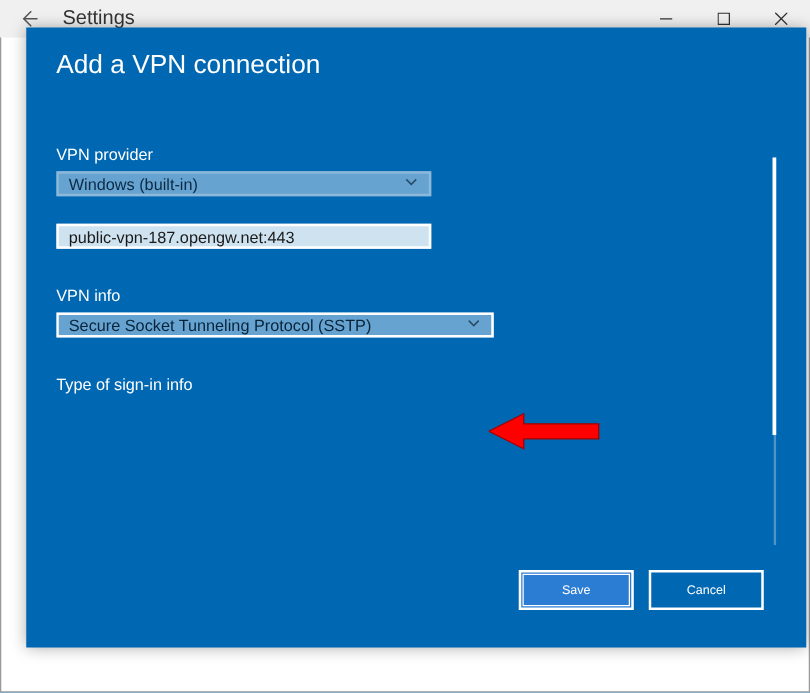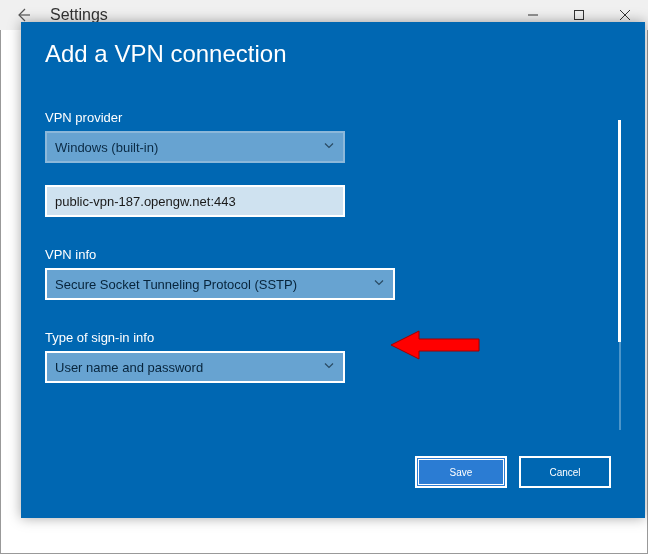--- a/index.html
+++ b/index.html
@@ -7,29 +7,29 @@
   body::before { content: ""; position: absolute; inset: 0; border: 1px solid #999; pointer-events: none; }
 
   .titlebar { height: 30px; background: #f0f0f0; display: flex; align-items: center; position: relative; }
   .titlebar .back { width: 46px; height: 30px; display: flex; align-items: center; justify-content: center; color: #555; cursor: pointer; }
   .titlebar .title { font-size: 16px; color: #333; margin-left: 4px; }
   .titlebar .win-controls { position: absolute; right: 0; top: 0; display: flex; }
   .titlebar .win-btn { width: 46px; height: 30px; display: flex; align-items: center; justify-content: center; color: #333; cursor: pointer; }
   .titlebar .win-btn svg { width: 10px; height: 10px; }
 
   .panel { position: absolute; left: 21px; top: 22px; right: 3px; bottom: 36px; background: #0067b2; color: #fff; padding: 18px 24px 18px 24px; box-shadow: 0 0 12px rgba(0,0,0,0.35); display: flex; flex-direction: column; }
-  .panel h1 { font-size: 24px; font-weight: 400; margin-bottom: 12px; }
+  .panel h1 { font-size: 21px; font-weight: 400; margin-bottom: 22px; }
 
   .form-area { flex: 1; overflow: hidden; position: relative; padding-right: 26px; }
   .scroll-content { width: 100%; }
 
   .field { margin-bottom: 22px; }
   .field label { display: block; font-size: 13px; margin-bottom: 6px; margin-top: 30px; }
 
-  .select, .textfield { width: 300px; height: 32px; border: 2px solid #fff; background: transparent; display: flex; align-items: center; padding: 0 8px; font-size: 13px; color: #fff; position: relative; }
+  .select, .textfield { width: 300px; height: 20px; border: 2px solid #fff; background: transparent; display: flex; align-items: center; padding: 0 8px; font-size: 13px; color: #fff; position: relative; }
   .select.disabled { background: #67a3d1; color: #0a2a44; border-color: #8cb8da; }
   .select.disabled .chev { color: #2a4b63; }
   .select.active { background: #67a3d1; color: #07243b; border-color: #fff; width: 350px; }
   .select.active .chev { color: #2a4b63; }
   .select .chev { position: absolute; right: 8px; top: 50%; transform: translateY(-50%); }
   .textfield.filled { background: #cfe2f0; color: #1a1a1a; }
 
   .scrollbar { position: absolute; right: 0; top: 40px; width: 2px; height: 310px; background: rgba(255,255,255,0.3); }
   .scrollbar .thumb { position: absolute; left: -1px; width: 4px; background: #fff; height: 222px; top: 0; }
 
@@ -97,26 +97,20 @@
         <div class="select active">
           <span>Secure Socket Tunneling Protocol (SSTP)</span>
           <span class="chev"><svg width="12" height="12" viewBox="0 0 12 12">
                 <path d="M2 4 L6 8 L10 4" stroke="currentColor" stroke-width="1.2" fill="none"></path>
               </svg></span>
         </div>
       </div>
 
       <div class="field">
         <label>Type of sign-in info</label>
-        <div class="select active" style="width:300px;">
-          <span>User name and password</span>
-          <span class="chev"><svg width="12" height="12" viewBox="0 0 12 12">
-                <path d="M2 4 L6 8 L10 4" stroke="currentColor" stroke-width="1.2" fill="none"></path>
-              </svg></span>
-        </div>
       </div>
 
     </div>
 
     <div class="scrollbar">
       <div class="thumb"></div>
     </div>
   </div>
 
   <div class="footer">

